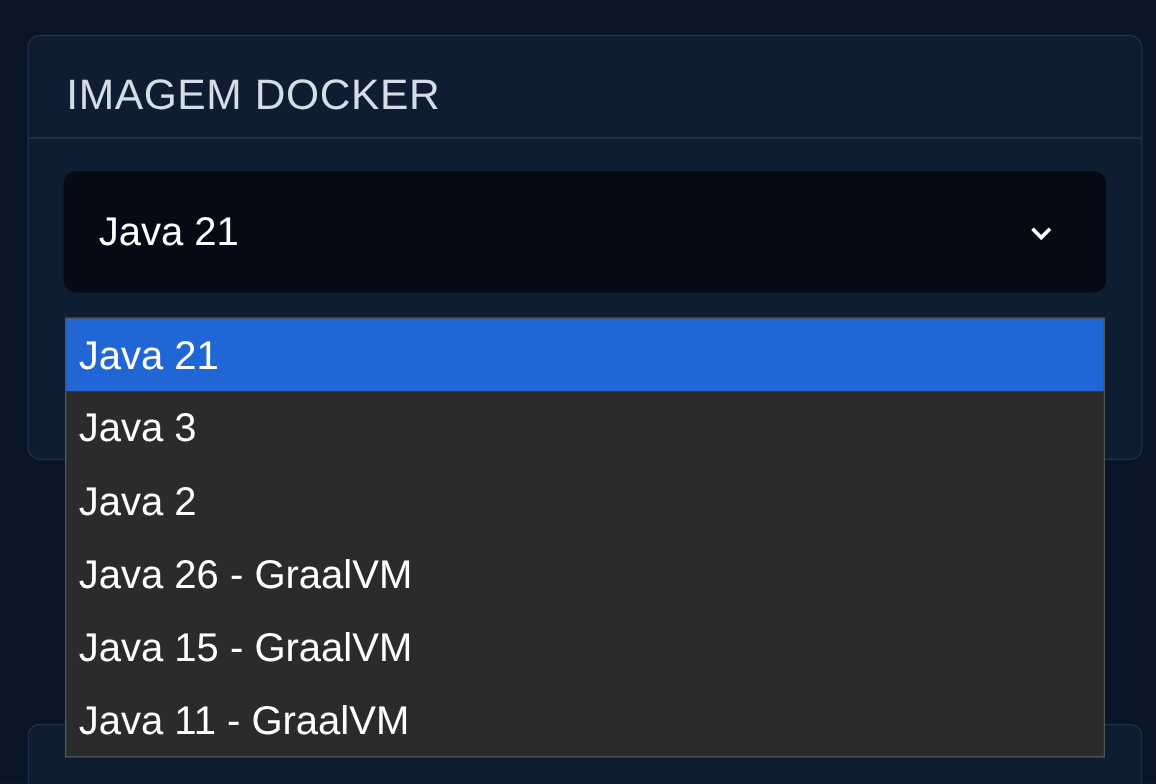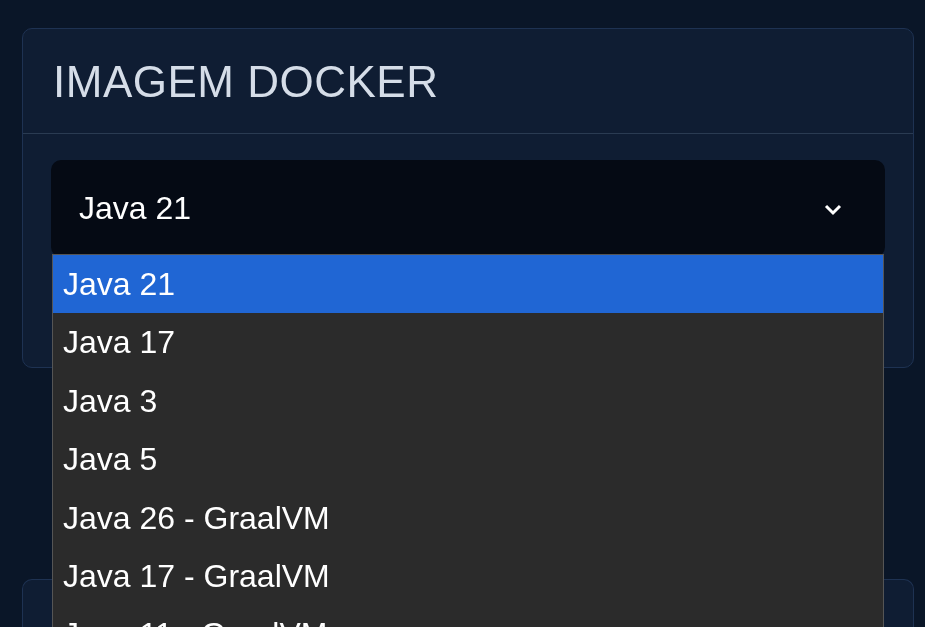--- a/index.html
+++ b/index.html
@@ -20,24 +20,24 @@
       top: 28px;
       left: 22px;
       right: 11px;
       background: #0f1d33;
       border: 1px solid #1e3252;
       border-radius: 10px;
       height: 340px;
     }
     .panel-title {
       color: #d5dde8;
-      font-size: 44px;
+      font-size: 34px;
       font-weight: 500;
       letter-spacing: 0.5px;
-      padding: 28px 30px 26px 30px;
+      padding: 28px 30px 14px 30px;
       border-bottom: 1px solid #2a3b52;
     }
     .select-wrapper {
       padding: 26px 28px 28px 28px;
     }
     .select-trigger {
       background: #050a14;
       border-radius: 10px;
       padding: 30px 36px 30px 28px;
       display: flex;
@@ -109,21 +109,20 @@
         <svg viewBox="0 0 24 24">
             <polyline points="5 9 12 16 19 9"></polyline>
           </svg>
       </span>
     </div>
   </div>
 </div>
 
 <div class="dropdown" id="dropdown">
     <div class="dropdown-option selected">Java 21</div>
-    <div class="dropdown-option">Java 17</div>
     <div class="dropdown-option">Java 3</div>
-    <div class="dropdown-option">Java 5</div>
+    <div class="dropdown-option">Java 2</div>
     <div class="dropdown-option">Java 26 - GraalVM</div>
-    <div class="dropdown-option">Java 17 - GraalVM</div>
+    <div class="dropdown-option">Java 15 - GraalVM</div>
     <div class="dropdown-option">Java 11 - GraalVM</div>
   </div>
 
 <div class="panel-peek"></div>
 
 </body></html>

